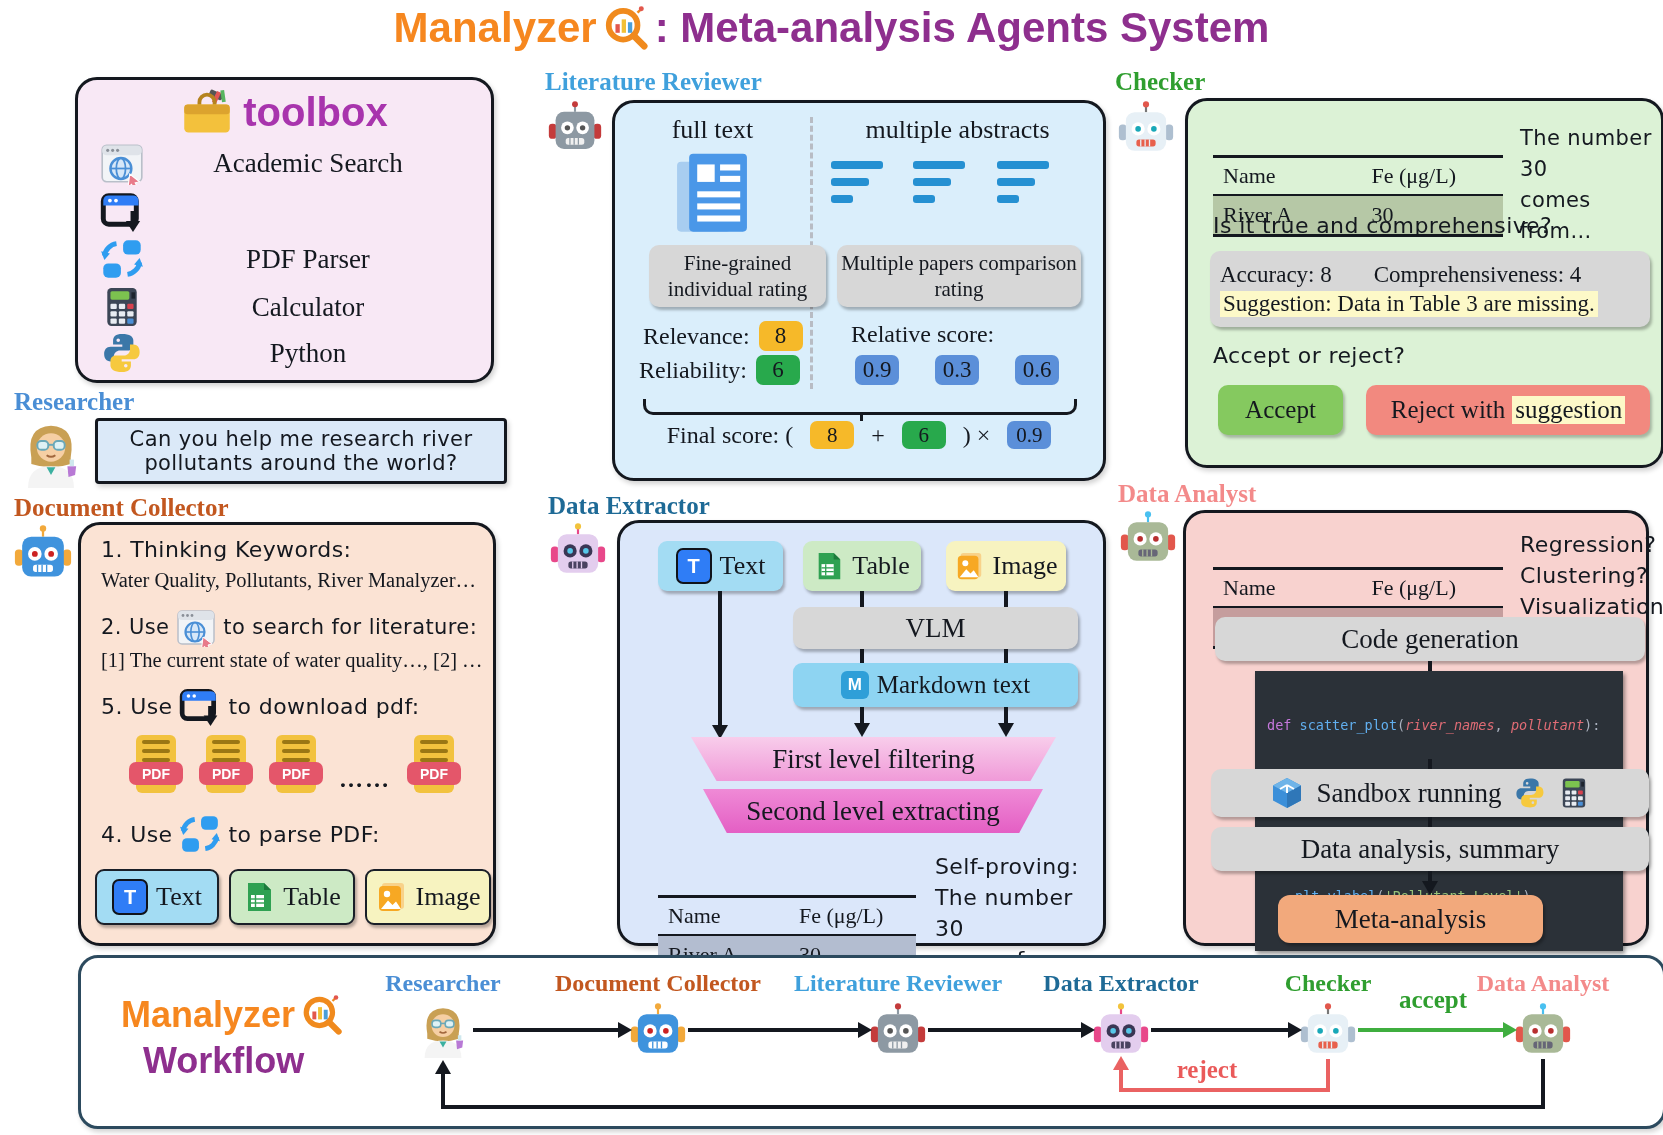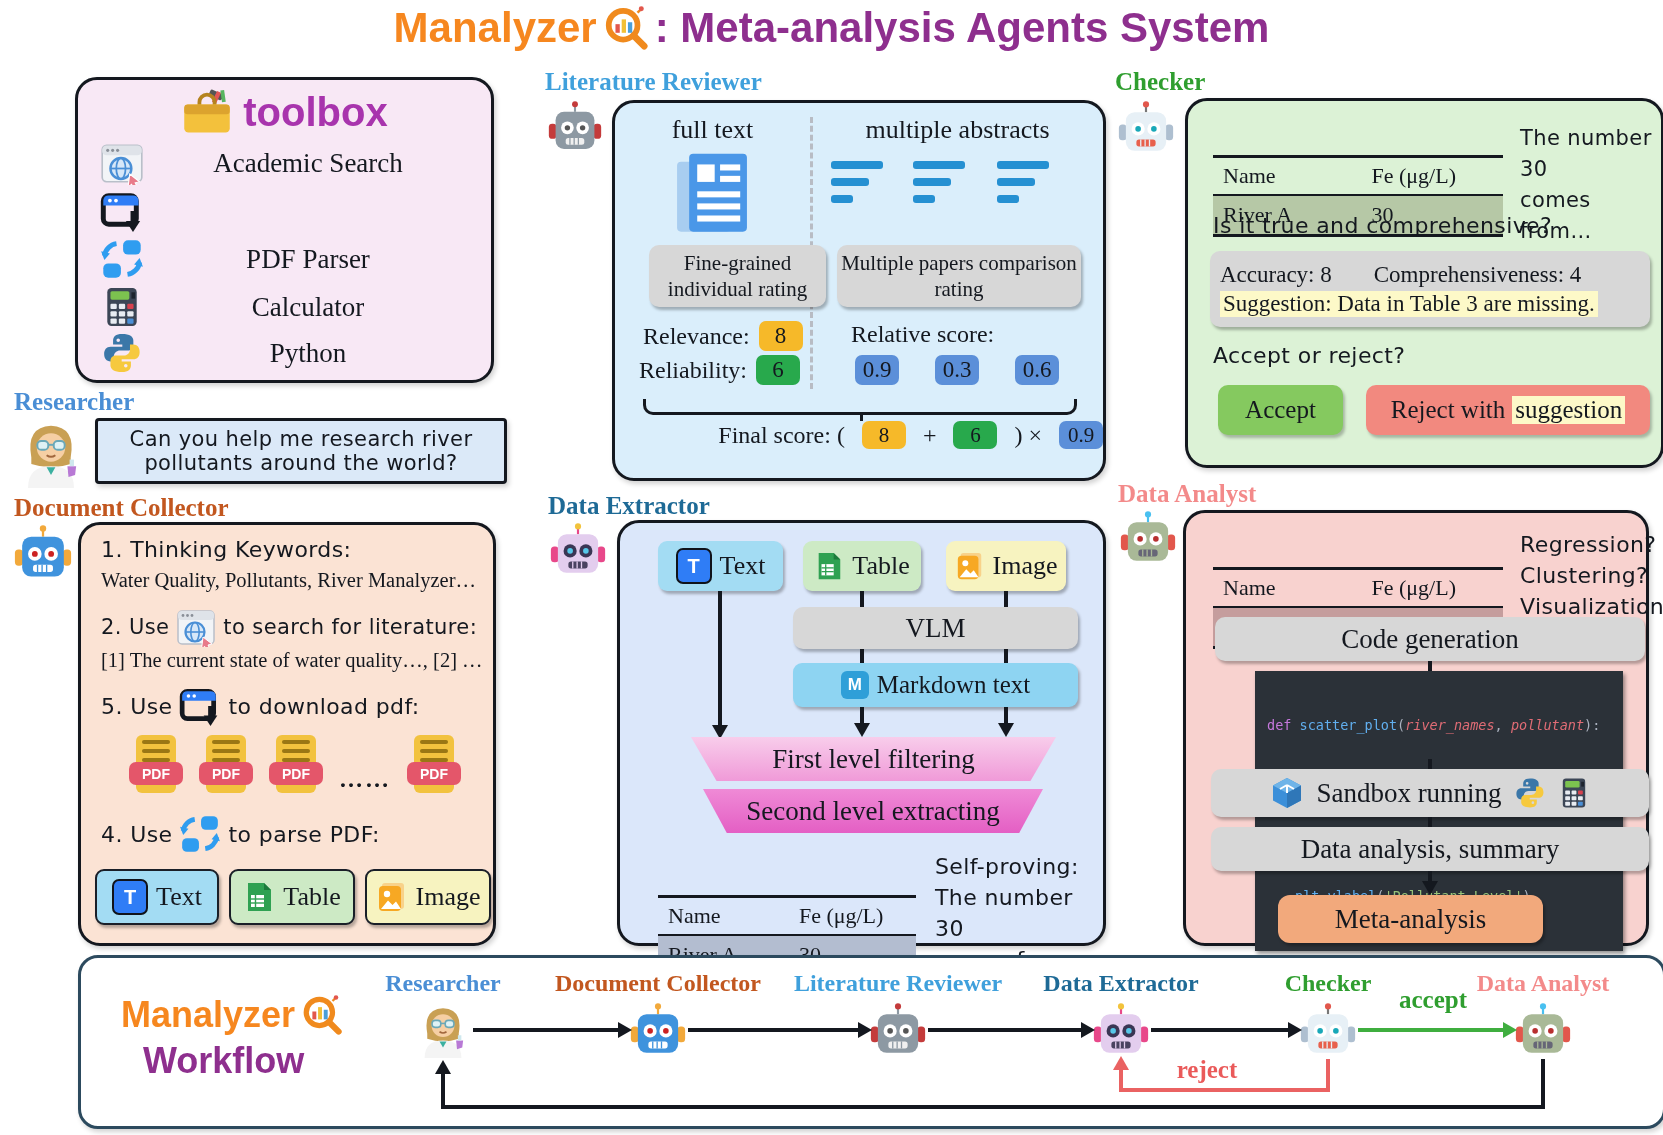--- a/index.html
+++ b/index.html
@@ -411,21 +411,21 @@
     </div>
     <div class="abs serif" style="left:236px;top:218px;font-size:24px;">Relative score:</div>
     <div class="abs" style="left:240px;top:252px;display:flex;gap:36px;">
       <span class="score sc-blue">0.9</span>
       <span class="score sc-blue">0.3</span>
       <span class="score sc-blue">0.6</span>
     </div>
     <div class="brace" style="left:28px;top:296px;width:428px;">
         <i></i>
       </div>
-    <div class="abs serif" style="left:0;top:318px;width:100%;display:flex;align-items:center;justify-content:flex-end;gap:17px;font-size:24px;">
+    <div class="abs serif" style="left:0;top:318px;width:100%;display:flex;align-items:center;justify-content:center;gap:17px;font-size:24px;">
       <span>Final score: (</span>
       <span class="score sc-yellow" style="height:28px;font-size:21px;">8</span>
       <span>+</span>
       <span class="score sc-green" style="height:28px;font-size:21px;">6</span>
       <span>) ×</span>
       <span class="score sc-blue" style="height:28px;font-size:21px;">0.9</span>
     </div>
   </div>
 
   <div class="agent-label" style="left:1115px;top:68px;color:#2f9e2f;">Checker</div>

